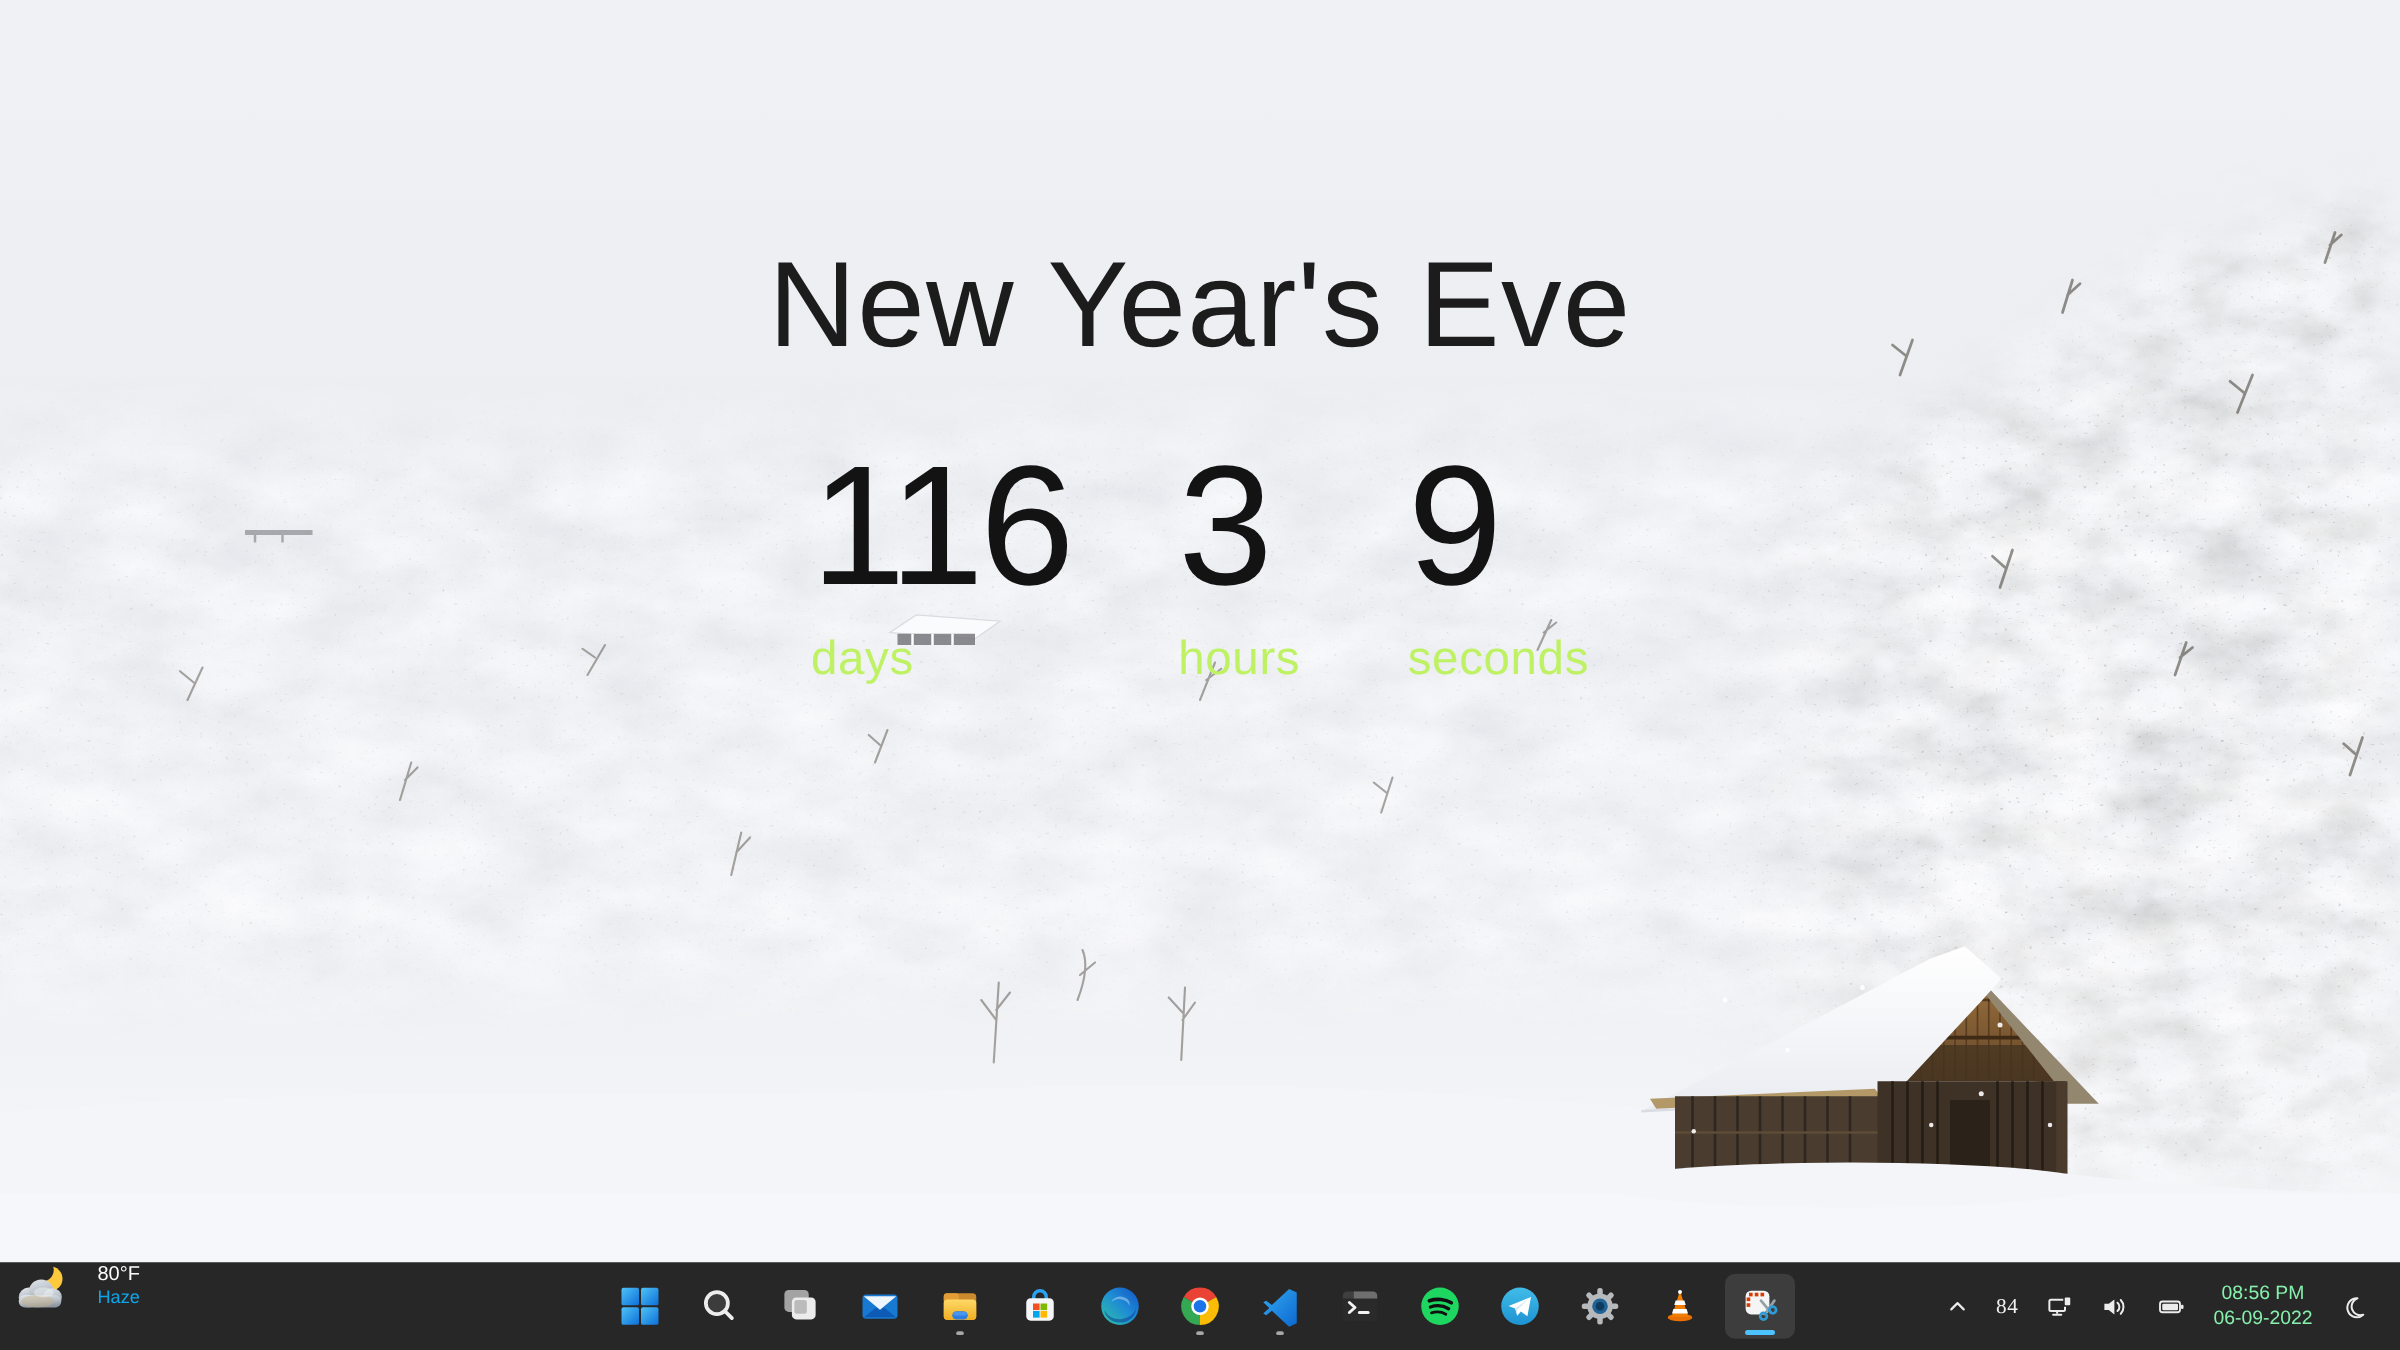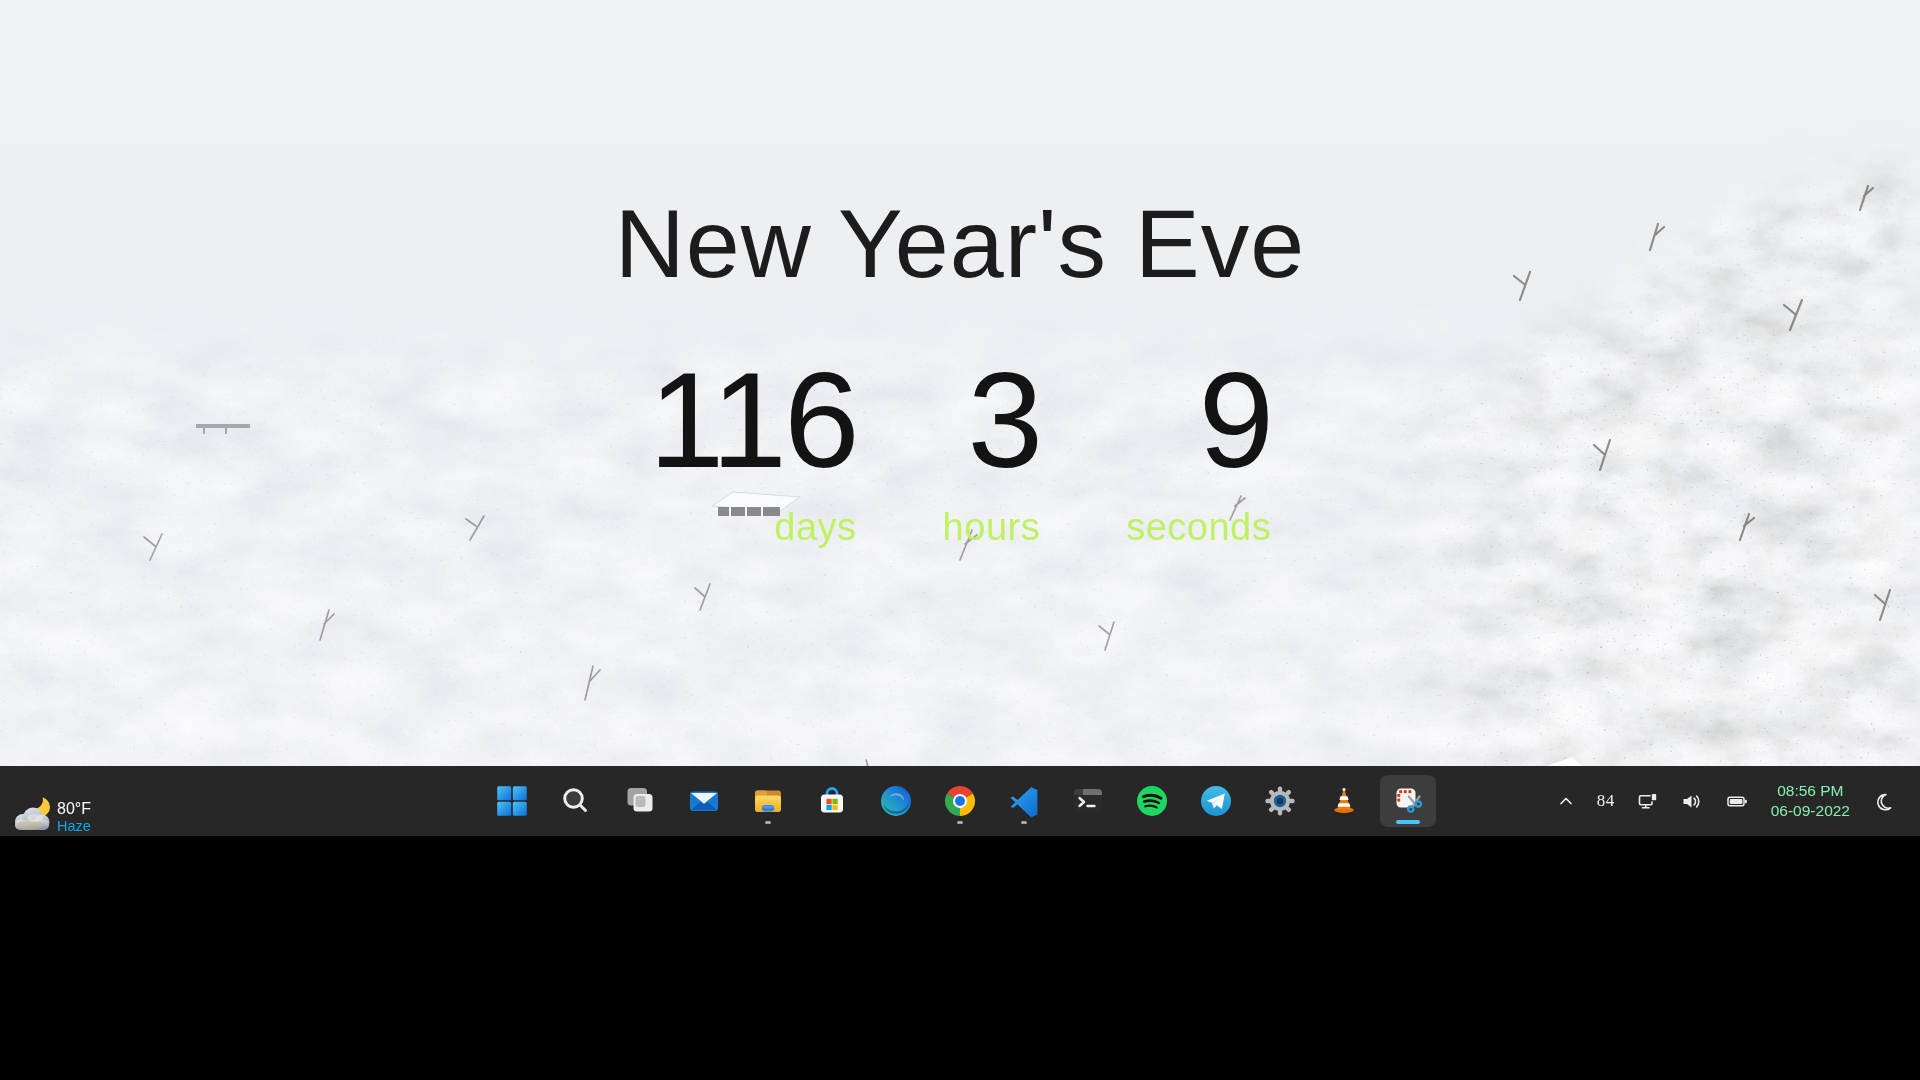--- a/index.html
+++ b/index.html
@@ -1,38 +1,38 @@
 <!DOCTYPE html>
 <html><head>
 <meta charset="utf-8">
 <style>
   html,body{margin:0;padding:0;background:#000;}
   *{box-sizing:border-box;user-select:none;}
-  .screen{position:relative;width:1920px;height:836px;overflow:hidden;
+  .screen{position:relative;width:1920px;height:1080px;overflow:hidden;
           font-family:"Liberation Sans","DejaVu Sans",sans-serif;}
 
   
   .wallpaper{position:absolute;left:0;top:0;width:1920px;height:1010px;display:block;}
 
   
   .countdown{position:absolute;left:0;top:0;width:1920px;height:1010px;pointer-events:none;}
   .cd-title{position:absolute;top:188px;left:0;right:0;text-align:center;
             font-size:97px;font-weight:300;letter-spacing:1px;color:#1c1c1c;}
   .cd-row{position:absolute;top:352px;left:0;right:0;display:flex;
           justify-content:center;align-items:flex-start;gap:86px;}
-  .cd-unit{display:flex;flex-direction:column;align-items:flex-end;}
+  .cd-unit{display:flex;flex-direction:column;align-items:flex-start;}
   .cd-value{font-size:136px;line-height:1;font-weight:400;letter-spacing:-3px;color:#131313;}
   .cd-label{margin-top:18px;font-size:38px;color:#bef264;letter-spacing:.5px;}
 
   
   .taskbar{position:absolute;left:0;bottom:0;width:1920px;height:70px;background:#272727;}
   .taskbar button{background:transparent;border:0;padding:0;margin:0;cursor:pointer;}
 
-  .weather{position:absolute;left:10px;top:0;height:70px;display:flex;align-items:flex-end;
-           gap:1px;padding:0 12px;border-radius:6px;}
+  .weather{position:absolute;left:10px;top:0;height:70px;display:flex;align-items:flex-start;
+           gap:22px;padding:0 12px;border-radius:6px;}
   .wx-text{display:flex;flex-direction:column;justify-content:center;line-height:1.22;text-align:left;}
   .wx-temp{font-size:16px;color:#fbfbfb;}
   .wx-cond{font-size:14.5px;color:#0ea5e9;}
 
   .apps{position:absolute;left:50%;top:0;transform:translateX(-50%);height:70px;
         display:flex;align-items:center;gap:8px;}
   .app{position:relative;width:56px;height:52px;display:flex;align-items:center;
        justify-content:center;border-radius:8px;}
   .app.active{background:#3d3d3d;}
   .run-dot{position:absolute;bottom:3px;left:50%;transform:translateX(-50%);

